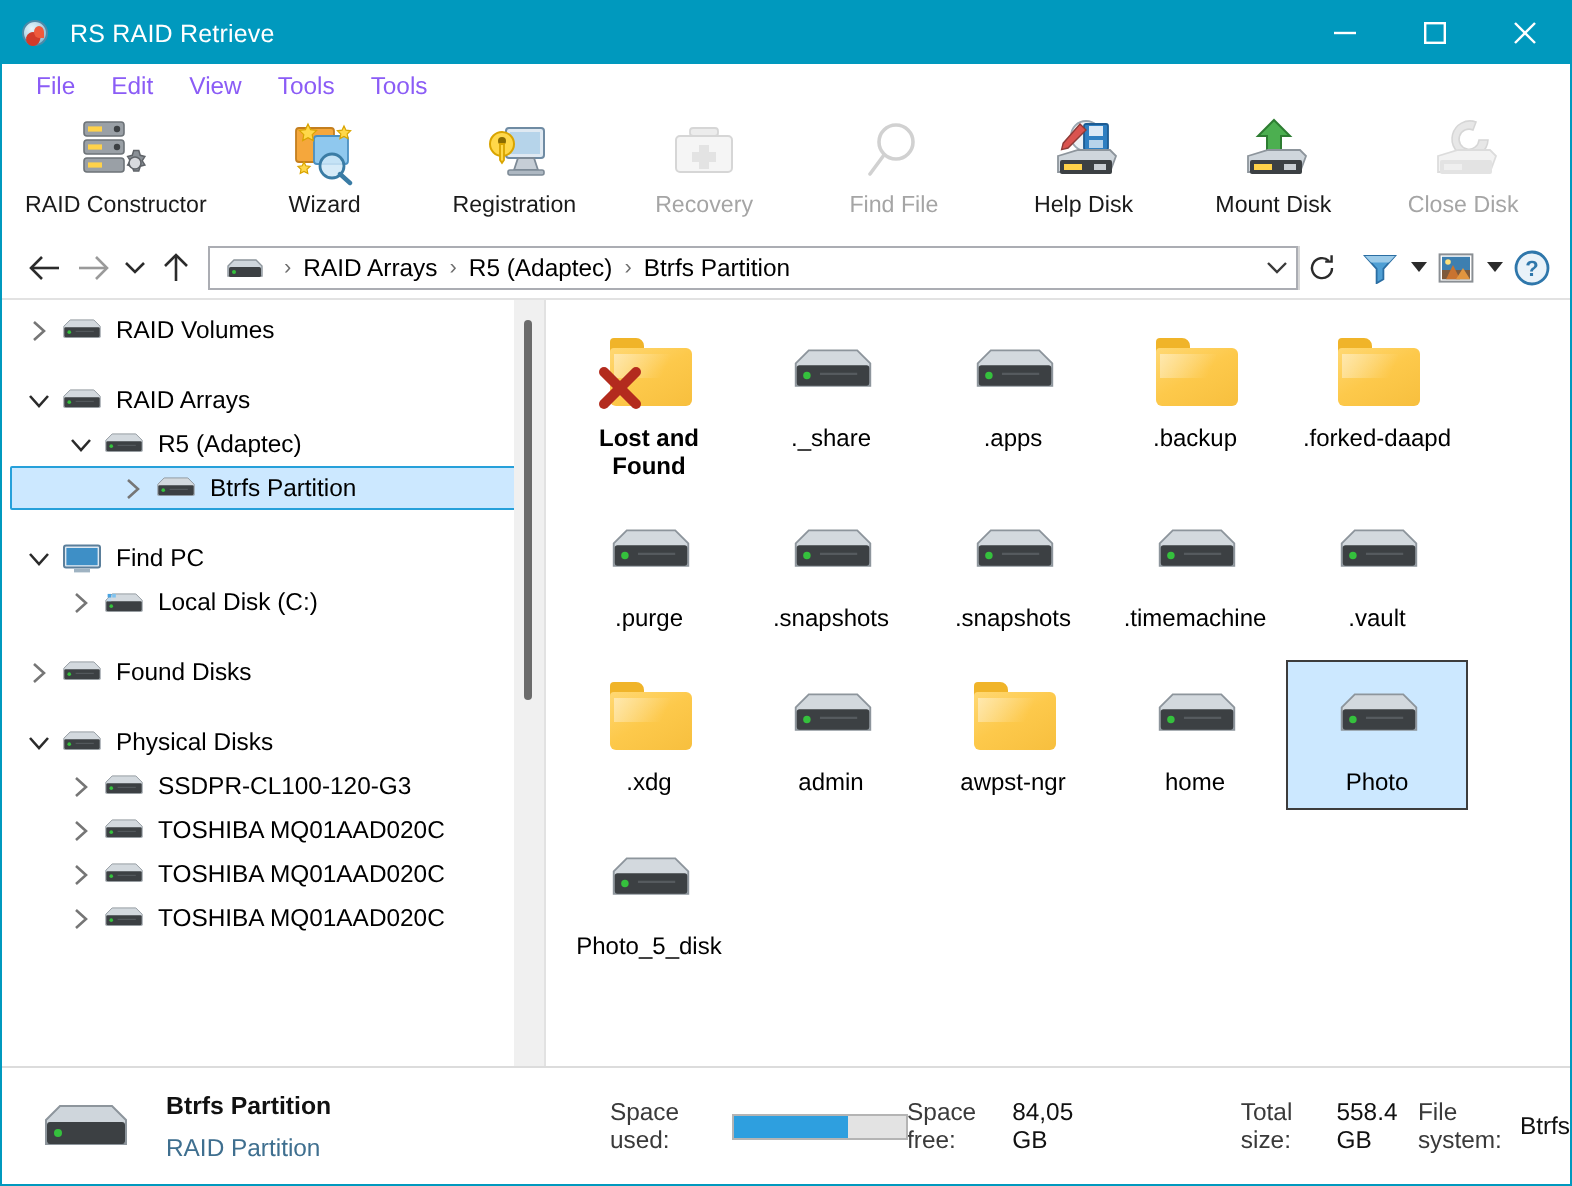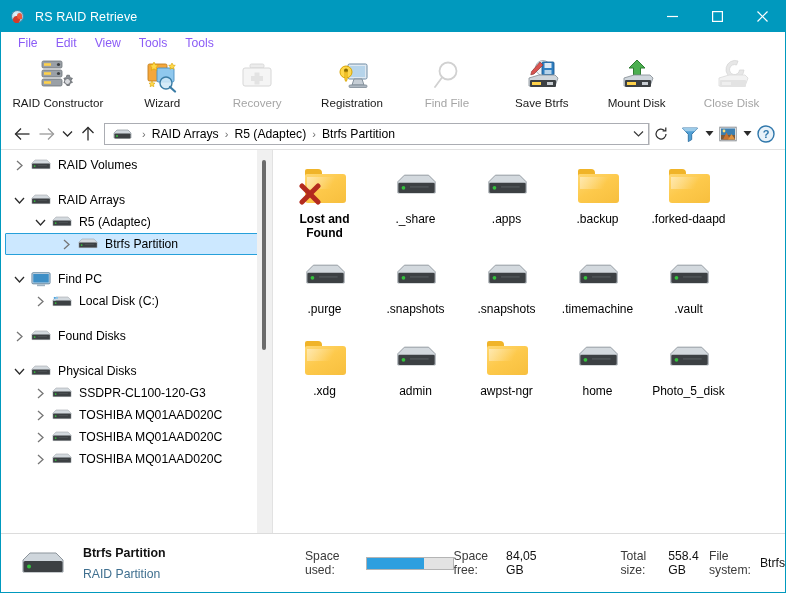--- a/index.html
+++ b/index.html
@@ -430,44 +430,44 @@
           <path d="M10 3 l1.3 2.8 3 0.4 -2.2 2.1 0.55 3 -2.65-1.45 -2.65 1.45 0.55-3 -2.2-2.1 3-0.4z" fill="#ffd84a" stroke="#d9a400" stroke-width="0.6"></path>
           <path d="M28 4 l1 2.1 2.3 0.3 -1.7 1.6 0.43 2.3 -2.03-1.1 -2.03 1.1 0.43-2.3 -1.7-1.6 2.3-0.3z" fill="#ffd84a" stroke="#d9a400" stroke-width="0.6"></path>
           <path d="M8 22 l0.9 1.9 2.1 0.3 -1.5 1.45 0.38 2.05 -1.88-1 -1.88 1 0.38-2.05 -1.5-1.45 2.1-0.3z" fill="#ffd84a" stroke="#d9a400" stroke-width="0.6"></path>
           <circle cx="22" cy="24" r="6" fill="#cfe8f7" fill-opacity="0.85" stroke="#3a7ca5" stroke-width="1.4"></circle>
           <line x1="26" y1="28" x2="31" y2="32.5" stroke="#3a7ca5" stroke-width="2.2" stroke-linecap="round"></line>
         </svg>
       </div>
       <div class="tb-label">Wizard</div>
     </div>
 
-    <div class="tb-btn disabled">
-      <div class="tb-icon">
-        <svg width="36" height="34" viewBox="0 0 36 34">
-          <rect x="11" y="5" width="14" height="4" rx="1.5" fill="#cfd3d6" stroke="#9aa0a6" stroke-width="0.9"></rect>
-          <rect x="4" y="9" width="28" height="18" rx="2" fill="#e6e9ec" stroke="#9aa0a6" stroke-width="1"></rect>
-          <path d="M15.5 13.5h5v3.5h3.5v5h-3.5v3.5h-5v-3.5H12v-5h3.5z" fill="#b9bfc5"></path>
-        </svg>
-      </div>
-      <div class="tb-label">Recovery</div>
-    </div>
-
     <div class="tb-btn">
       <div class="tb-icon">
         <svg width="36" height="34" viewBox="0 0 36 34">
           <rect x="14" y="5" width="19" height="15" rx="1.5" fill="#dfe9f2" stroke="#6f8ba3" stroke-width="1"></rect>
           <rect x="16" y="7" width="15" height="11" fill="#b6d4ea"></rect>
           <path d="M20 20h8l2 6h-12z" fill="#c6ced6" stroke="#7d8a96" stroke-width="0.9"></path>
           <rect x="15" y="26" width="18" height="2.5" rx="1" fill="#aeb8c2" stroke="#7d8a96" stroke-width="0.8"></rect>
           <circle cx="12" cy="13" r="6" fill="#ffd84a" stroke="#d9a400" stroke-width="1"></circle>
           <circle cx="12" cy="11.5" r="2" fill="#8a6b00"></circle>
           <path d="M11 13 h2 l0 8 -1 1.5 -1-1.5z" fill="#ffd84a" stroke="#d9a400" stroke-width="0.9"></path>
         </svg>
       </div>
       <div class="tb-label">Registration</div>
+    </div>
+
+    <div class="tb-btn disabled">
+      <div class="tb-icon">
+        <svg width="36" height="34" viewBox="0 0 36 34">
+          <rect x="11" y="5" width="14" height="4" rx="1.5" fill="#cfd3d6" stroke="#9aa0a6" stroke-width="0.9"></rect>
+          <rect x="4" y="9" width="28" height="18" rx="2" fill="#e6e9ec" stroke="#9aa0a6" stroke-width="1"></rect>
+          <path d="M15.5 13.5h5v3.5h3.5v5h-3.5v3.5h-5v-3.5H12v-5h3.5z" fill="#b9bfc5"></path>
+        </svg>
+      </div>
+      <div class="tb-label">Recovery</div>
     </div>
 
     <div class="tb-spacer"></div>
 
     <div class="tb-btn disabled">
       <div class="tb-icon">
         <svg width="36" height="34" viewBox="0 0 36 34">
           <circle cx="19" cy="12" r="8.5" fill="none" stroke="#8d9399" stroke-width="1.8"></circle>
           <line x1="13" y1="18.5" x2="6" y2="28" stroke="#8d9399" stroke-width="1.8" stroke-linecap="round"></line>
         </svg>
@@ -482,21 +482,21 @@
           <rect x="18" y="3" width="12" height="13" rx="1" fill="#2f7fc1" stroke="#1d5c93" stroke-width="0.9"></rect>
           <rect x="20.5" y="4" width="7" height="5" fill="#dce9f5"></rect>
           <rect x="20.5" y="11" width="7" height="4" fill="#b7d3ea"></rect>
           <path d="M9 3 l3 3 -9 9 -3.2 0.8 0.8-3.2z" fill="#d9534f" stroke="#8c3a37" stroke-width="0.7" transform="translate(7,0)"></path>
           <path d="M5 19 l10-3 16 0 3 3 -3 8 -26 0z" fill="#cfd6dc" stroke="#8d959c" stroke-width="0.9"></path>
           <rect x="6" y="21" width="26" height="7" rx="1" fill="#3c4043"></rect>
           <rect x="8" y="23" width="9" height="3" fill="#ffd24a"></rect>
           <rect x="23" y="23" width="6" height="3" fill="#c9ced3"></rect>
         </svg>
       </div>
-      <div class="tb-label">Save Btrfs</div>
+      <div class="tb-label">Help Disk</div>
     </div>
 
     <div class="tb-btn">
       <div class="tb-icon">
         <svg width="36" height="34" viewBox="0 0 36 34">
           <path d="M18 1 l8 8 -4.5 0 0 7 -7 0 0-7 -4.5 0z" fill="#4caf50" stroke="#2e7d32" stroke-width="1"></path>
           <path d="M5 19 l10-3 16 0 3 3 -3 8 -26 0z" fill="#cfd6dc" stroke="#8d959c" stroke-width="0.9"></path>
           <rect x="6" y="21" width="26" height="7" rx="1" fill="#3c4043"></rect>
           <rect x="8" y="23" width="9" height="3" fill="#ffd24a"></rect>
           <rect x="23" y="23" width="6" height="3" fill="#c9ced3"></rect>
@@ -949,20 +949,31 @@
             <div class="item-icon">
               <div style="position:absolute;left:4px;top:6px;"><svg width="41" height="25" viewBox="0 0 44 26">
                   <path d="M2 10 l7-7 26 0 7 7 0 12 -40 0z" fill="#d3d9de" stroke="#8d959c" stroke-width="1"></path>
                   <rect x="2.5" y="11" width="39" height="11" rx="1.5" fill="#3c4043"></rect>
                   <circle cx="8" cy="16.5" r="2" fill="#35c13d"></circle>
                   <rect x="15" y="15" width="20" height="1.2" fill="#565b5f"></rect>
                 </svg></div>
             </div>
             <div class="item-label">home</div>
           </div>
+          <div class="item selected">
+            <div class="item-icon">
+              <div style="position:absolute;left:4px;top:6px;"><svg width="41" height="25" viewBox="0 0 44 26">
+                  <path d="M2 10 l7-7 26 0 7 7 0 12 -40 0z" fill="#d3d9de" stroke="#8d959c" stroke-width="1"></path>
+                  <rect x="2.5" y="11" width="39" height="11" rx="1.5" fill="#3c4043"></rect>
+                  <circle cx="8" cy="16.5" r="2" fill="#35c13d"></circle>
+                  <rect x="15" y="15" width="20" height="1.2" fill="#565b5f"></rect>
+                </svg></div>
+            </div>
+            <div class="item-label">Photo</div>
+          </div>
           <div class="item">
             <div class="item-icon">
               <div style="position:absolute;left:4px;top:6px;"><svg width="41" height="25" viewBox="0 0 44 26">
                   <path d="M2 10 l7-7 26 0 7 7 0 12 -40 0z" fill="#d3d9de" stroke="#8d959c" stroke-width="1"></path>
                   <rect x="2.5" y="11" width="39" height="11" rx="1.5" fill="#3c4043"></rect>
                   <circle cx="8" cy="16.5" r="2" fill="#35c13d"></circle>
                   <rect x="15" y="15" width="20" height="1.2" fill="#565b5f"></rect>
                 </svg></div>
             </div>
             <div class="item-label">Photo_5_disk</div>

